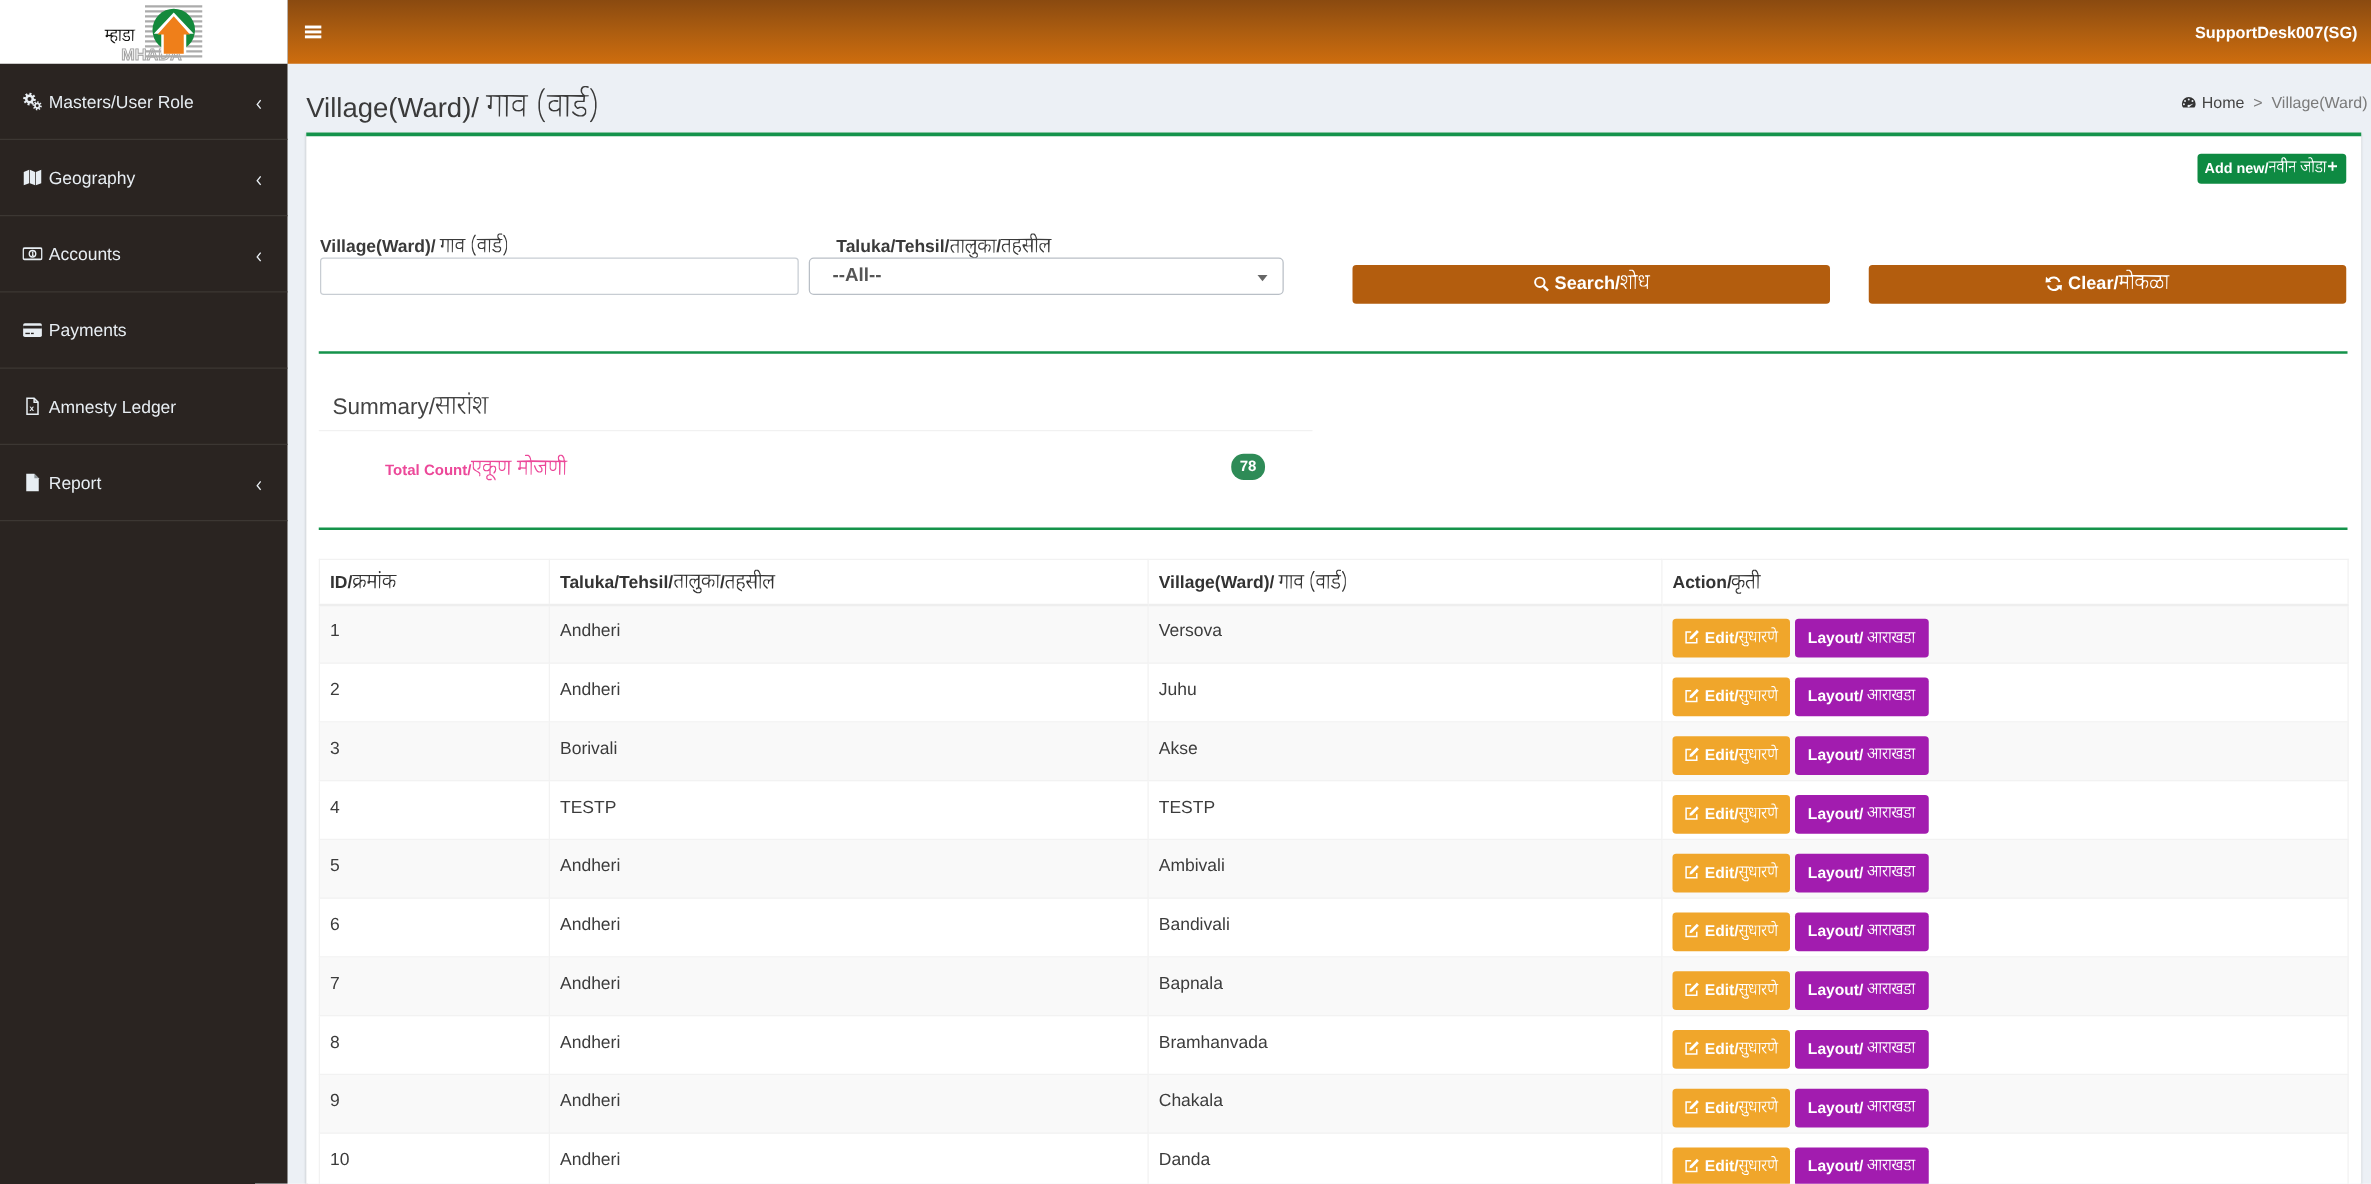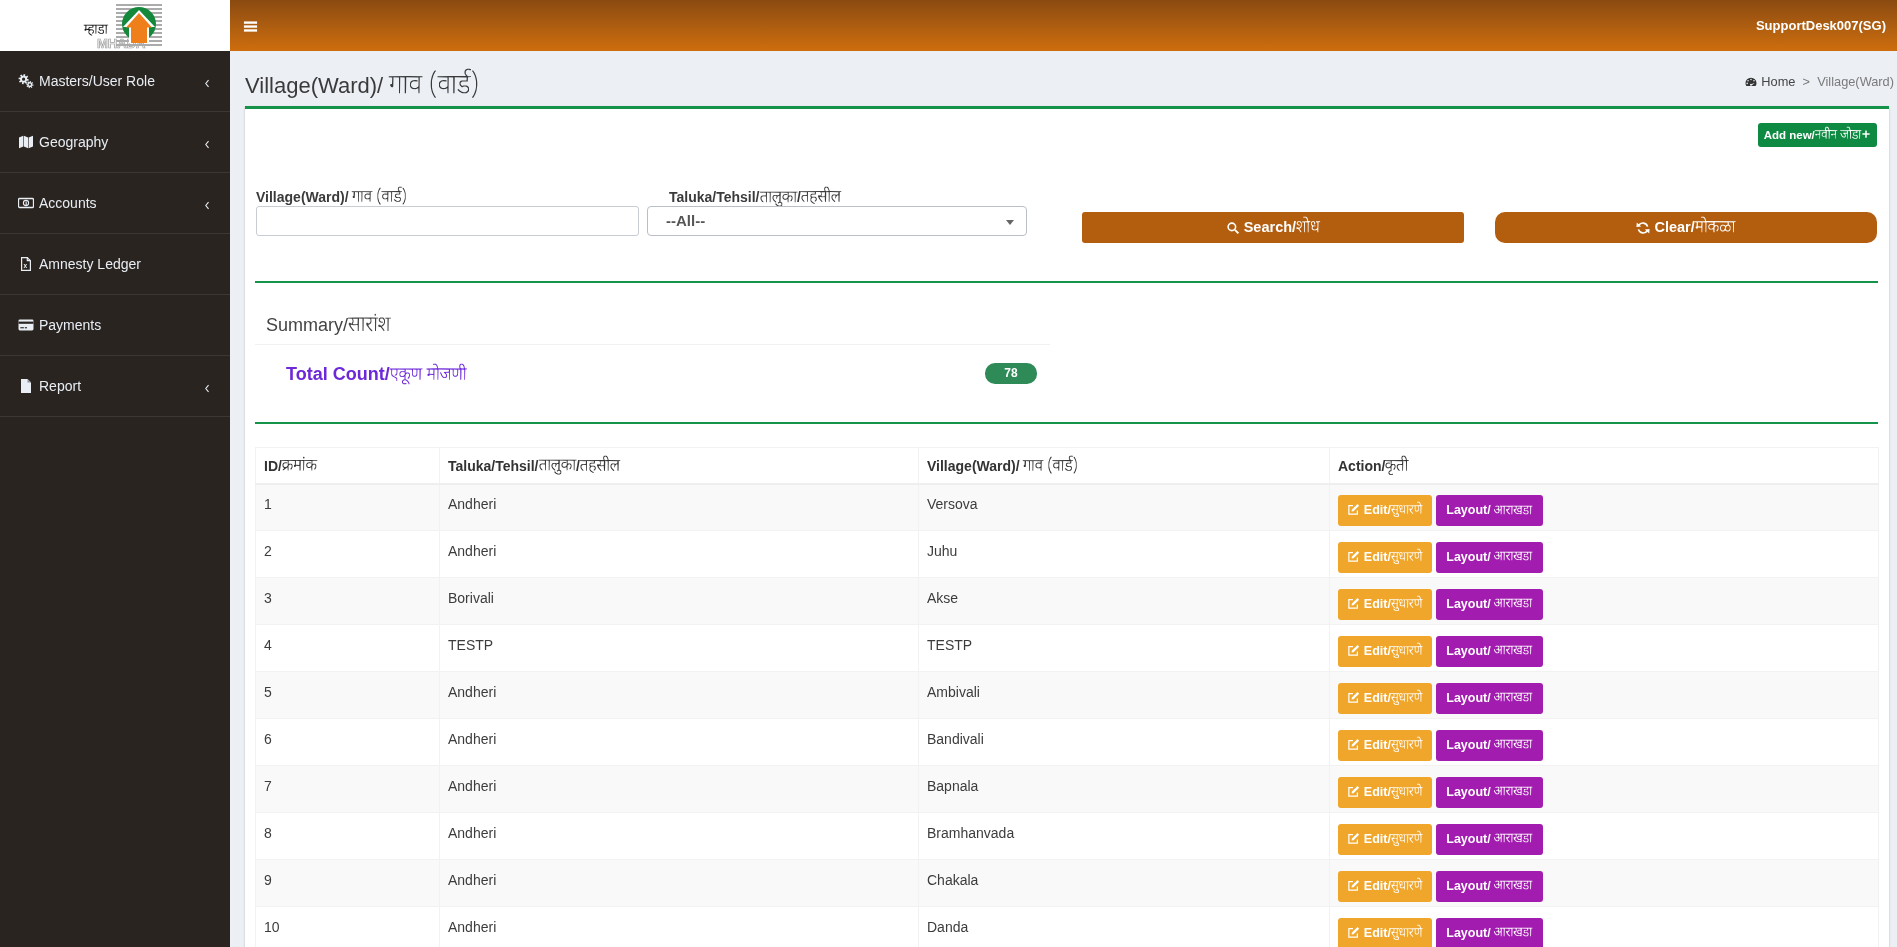--- a/index.html
+++ b/index.html
@@ -23,22 +23,22 @@
 #box { position:absolute; left:245px; top:106px; width:1644px; height:1100px; background:#fff; border-top:3px solid #15934b; box-shadow:0 1px 2px rgba(0,0,0,0.22); }
 .addnew { position:absolute; left:1513px; top:14px; width:119px; height:24px; background:#0e8a42; color:#fff; font-size:11.5px; font-weight:bold; border-radius:3px; text-align:center; line-height:24px; white-space:nowrap; }
 .flabel { position:absolute; font-size:14px; font-weight:bold; color:#3a3a3a; }
 .finput { position:absolute; height:30px; background:#fff; border:1px solid #c8cdd3; border-radius:3px; }
 .fsel { position:absolute; height:30px; background:#fff; border:1px solid #b9bfc6; border-radius:4px; font-size:15px; font-weight:bold; color:#555; line-height:28px; padding-left:18px; }
 .fsel .arr { position:absolute; right:12px; top:13px; width:0; height:0; border-left:4.5px solid transparent; border-right:4.5px solid transparent; border-top:5px solid #666; }
 .obtn { position:absolute; height:31px; background:#b35d0e; border-radius:3px; color:#fff; font-size:14.5px; font-weight:bold; text-align:center; line-height:31px; }
 .ghr { position:absolute; left:10px; width:1623px; height:2px; background:#15934b; }
 #sumtitle { position:absolute; left:21px; top:205px; font-size:18px; color:#444; }
 #sumline { position:absolute; left:10px; top:235px; width:795px; height:1px; background:#f1f1f1; }
-#total { position:absolute; left:41px; top:255px; font-size:18px; font-weight:bold; color:#6d28d9; }
-#badge { position:absolute; left:740px; top:254px; width:52px; height:21px; background:#2e8b57; border-radius:10px; color:#fff; font-size:12px; font-weight:bold; text-align:center; line-height:21px; }
+#total { position:absolute; left:63px; top:255px; font-size:12px; font-weight:bold; color:#ec4899; }
+#badge { position:absolute; left:740px; top:254px; width:27px; height:21px; background:#2e8b57; border-radius:10px; color:#fff; font-size:12px; font-weight:bold; text-align:center; line-height:21px; }
 
 #tbl { position:absolute; left:10px; top:338px; width:1623px; border-collapse:collapse; table-layout:fixed; font-size:14px; color:#3c3c3c; }
 #tbl col.c1 { width:184px; } #tbl col.c2 { width:479px; } #tbl col.c3 { width:411px; } #tbl col.c4 { width:549px; }
 #tbl th, #tbl td { border:1px solid #f2f2f2; text-align:left; font-weight:normal; padding:0 0 0 8px; }
 #tbl td.act { padding-bottom:0; padding-top:6px; }
 #tbl th { font-weight:bold; color:#333; height:36px; border-bottom:2px solid #eee; }
 #tbl td { height:47px; padding-bottom:6px; vertical-align:middle; }
 #tbl tr.odd td { background:#f9f9f9; }
 .btn-edit, .btn-layout { display:inline-block; height:31px; line-height:30px; border-radius:3px; color:#fff; font-size:12.5px; font-weight:bold; text-align:center; vertical-align:middle; }
 .btn-edit { width:94px; background:#f0a62b; margin-right:4px; }
@@ -103,34 +103,34 @@
             <circle cx="8" cy="8" r="2.6" fill="none" stroke="currentColor" stroke-width="1.1"></circle>
             <path stroke="currentColor" stroke-width="1" d="M7.6 7 8.2 6.7 8.2 9.3 M7.5 9.3 8.9 9.3"></path>
           </svg></span>
         <span class="ml">Accounts</span>
         <span class="chev"><svg style="width:11px;height:11px;vertical-align:-2px;;" viewBox="0 0 16 16">
             <path fill="none" stroke="currentColor" stroke-width="1.6" d="M9.5 3 5.5 8 9.5 13"></path>
           </svg></span>
       </li>
 <li>
         <span class="mi"><svg style="width:16px;height:16px;vertical-align:-2px;;" viewBox="0 0 16 16">
-            <path fill="none" stroke="currentColor" stroke-width="1.2" d="M3.6 1.6 9.3 1.6 12.4 4.7 12.4 14.4 3.6 14.4Z"></path>
-            <path fill="none" stroke="currentColor" stroke-width="1.2" d="M9.3 1.6 9.3 4.7 12.4 4.7"></path>
-            <text x="5.5" y="11.6" font-family="Liberation Sans" font-size="6.5" font-weight="bold" fill="currentColor">x</text>
-          </svg></span>
-        <span class="ml">Amnesty Ledger</span>
-      </li>
-<li>
-        <span class="mi"><svg style="width:16px;height:16px;vertical-align:-2px;;" viewBox="0 0 16 16">
             <rect x="0.5" y="2.5" width="15" height="11" rx="1.4" fill="currentColor"></rect>
             <rect x="0.5" y="4.6" width="15" height="2.2" fill="#2a2523"></rect>
             <rect x="2.3" y="10.2" width="3.6" height="1.1" fill="#2a2523"></rect>
             <rect x="6.8" y="10.2" width="2.2" height="1.1" fill="#2a2523"></rect>
           </svg></span>
         <span class="ml">Payments</span>
+      </li>
+<li>
+        <span class="mi"><svg style="width:16px;height:16px;vertical-align:-2px;;" viewBox="0 0 16 16">
+            <path fill="none" stroke="currentColor" stroke-width="1.2" d="M3.6 1.6 9.3 1.6 12.4 4.7 12.4 14.4 3.6 14.4Z"></path>
+            <path fill="none" stroke="currentColor" stroke-width="1.2" d="M9.3 1.6 9.3 4.7 12.4 4.7"></path>
+            <text x="5.5" y="11.6" font-family="Liberation Sans" font-size="6.5" font-weight="bold" fill="currentColor">x</text>
+          </svg></span>
+        <span class="ml">Amnesty Ledger</span>
       </li>
 <li>
         <span class="mi"><svg style="width:16px;height:16px;vertical-align:-2px;;" viewBox="0 0 16 16">
             <path fill="currentColor" d="M3 1 9.5 1 13 4.5 13 15 3 15Z"></path>
             <path fill="#8d9499" d="M9.5 1 9.5 4.5 13 4.5Z"></path>
           </svg></span>
         <span class="ml">Report</span>
         <span class="chev"><svg style="width:11px;height:11px;vertical-align:-2px;;" viewBox="0 0 16 16">
             <path fill="none" stroke="currentColor" stroke-width="1.6" d="M9.5 3 5.5 8 9.5 13"></path>
           </svg></span>
@@ -166,21 +166,21 @@
       </svg>/<svg style="width:40.25px;height:17.00px;vertical-align:-2.25px" viewBox="66 73 161 68" overflow="visible">
         <path d="M227,90 180,89 180,86 176,76 172,72 163,72 160,75 159,78 159,85 161,89 65,90 65,93 90,94 89,105 77,105 73,106 70,108 68,112 68,119 70,124 75,131 80,132 80,130 74,123 72,119 72,113 76,109 80,108 90,109 90,132 93,132 94,93 122,94 121,100 110,100 107,101 104,104 104,112 106,115 104,118 104,128 106,132 110,136 119,141 121,141 120,137 114,134 108,128 107,126 107,121 111,116 114,115 120,115 122,116 125,119 125,124 121,128 121,131 124,131 128,127 129,124 129,119 127,115 125,113 122,112 110,112 107,109 107,107 110,104 113,103 125,103 126,93 143,93 145,95 146,98 146,103 144,107 142,108 140,106 134,107 134,111 137,118 141,124 149,133 151,133 151,129 146,124 140,115 144,112 148,114 161,113 162,132 166,132 167,93 177,94 177,132 180,132 181,93 216,94 215,102 213,103 210,103 207,105 204,103 194,103 192,104 189,108 188,111 188,117 191,124 200,133 203,132 203,130 194,121 192,117 192,110 197,106 202,106 204,108 203,118 206,118 206,115 208,110 212,106 216,107 216,132 220,132 221,93 227,93ZM148,94 162,94 161,110 151,111 147,109 149,106ZM163,78 166,75 169,75 174,80 177,89 166,90 164,88 162,81Z" fill="currentColor" fill-rule="evenodd"></path>
       </svg></div>
   <div class="fsel" style="left:402px; top:97px; width:380px;">--All--<span class="arr"></span></div>
   <div class="obtn" style="left:837px; top:103px; width:382px;"><svg style="width:14px;height:14px;vertical-align:-2px;vertical-align:-2.5px;" viewBox="0 0 16 16">
         <circle cx="6.7" cy="6.7" r="4.3" fill="none" stroke="currentColor" stroke-width="1.8"></circle>
         <path stroke="currentColor" stroke-width="2.2" d="M10.2 10.2 14.2 14.2"></path>
       </svg> Search/<svg style="width:24.25px;height:15.25px;vertical-align:0.00px" viewBox="68 75 97 61" overflow="visible">
         <path d="M131,93 128,96 128,106 131,110 133,111 131,114 131,123 135,127 137,128 148,128 151,127 153,125 154,136 157,136 158,96 165,95 164,92 148,92 148,96 154,97 154,118 151,122 145,125 140,125 138,124 135,121 134,117 138,113 140,112 146,112 146,109 137,109 134,107 131,103 131,99 135,95 138,95 141,98 140,105 144,104 145,101 145,97 141,92 133,92ZM76,92 72,95 71,98 71,102 73,106 79,109 85,109 85,106 81,106 77,104 75,101 75,98 77,96 79,95 82,95 86,98 88,102 88,109 86,113 82,117 80,118 78,118 75,116 69,117 70,122 78,124 82,129 86,136 89,136 89,132 81,122 85,120 89,116 91,112 91,99 89,95 85,92ZM99,74 97,75 98,78 101,78 102,77 105,77 107,78 110,81 113,88 112,92 92,93 92,96 100,97 100,136 103,136 104,96 115,97 115,136 118,136 119,96 126,95 125,92 117,91 115,82 113,78 110,75 108,74Z" fill="currentColor" fill-rule="evenodd"></path>
       </svg></div>
-  <div class="obtn" style="left:1250px; top:103px; width:382px;border-radius:10px;"><svg style="width:14px;height:14px;vertical-align:-2px;vertical-align:-2.5px;" viewBox="0 0 16 16">
+  <div class="obtn" style="left:1250px; top:103px; width:382px;"><svg style="width:14px;height:14px;vertical-align:-2px;vertical-align:-2.5px;" viewBox="0 0 16 16">
         <path fill="none" stroke="currentColor" stroke-width="1.9" d="M13.2 6.4 A5.5 5.5 0 0 0 3.2 4.9"></path>
         <path fill="currentColor" d="M0.9 1.7 5.9 6.3 0.5 6.9Z"></path>
         <path fill="none" stroke="currentColor" stroke-width="1.9" d="M2.8 9.6 A5.5 5.5 0 0 0 12.8 11.1"></path>
         <path fill="currentColor" d="M15.1 14.3 10.1 9.7 15.5 9.1Z"></path>
       </svg> Clear/<svg style="width:40.75px;height:15.25px;vertical-align:0.00px" viewBox="68 75 163 61" overflow="visible">
         <path d="M67,92 67,96 75,97 74,113 71,114 71,119 73,121 77,122 79,120 80,117 94,118 94,136 97,136 98,96 110,97 110,136 113,136 114,96 142,97 141,103 136,102 128,103 123,107 121,113 122,120 125,124 127,125 138,125 141,123 142,136 146,136 146,117 150,112 152,111 155,111 159,116 159,121 154,129 154,132 157,132 159,130 162,124 162,113 161,111 158,108 146,108 147,96 199,97 198,106 194,107 190,110 188,108 184,106 176,106 171,109 168,117 169,126 171,130 176,133 181,133 186,131 188,128 191,131 196,133 201,133 206,131 208,129 210,125 210,113 208,109 206,107 203,106 203,96 220,97 220,136 223,136 224,96 231,95 230,92 112,91 110,82 108,78 103,74 94,74 92,75 93,78 100,77 105,81 108,88 107,92ZM203,110 205,112 207,116 207,122 205,126 203,128 201,129 196,129 194,128 191,122 193,114 197,110ZM179,109 184,110 189,115 186,124 184,126 184,127 181,129 177,129 175,128 172,123 172,116 174,112ZM142,107 142,116 137,121 135,122 130,122 126,119 125,117 125,111 129,107 131,106ZM80,96 94,97 93,113 79,112Z" fill="currentColor" fill-rule="evenodd"></path>
       </svg></div>
   <div class="ghr" style="top:172px;"></div>
   <div id="sumtitle">Summary/<svg style="width:43.00px;height:17.25px;vertical-align:-0.25px" viewBox="84 100 172 69" overflow="visible">
         <path d="M233,115 233,118 242,119 242,168 246,168 247,118 256,118 256,115ZM213,114 208,118 207,125 209,130 211,132 215,134 219,135 224,134 224,131 219,131 216,130 212,126 211,123 215,118 222,118 227,123 228,126 228,134 226,139 219,146 216,147 213,144 210,143 207,143 205,144 206,151 209,152 214,152 221,160 225,167 230,167 230,165 226,159 219,151 224,148 230,141 232,135 232,125 230,119 226,115 224,114ZM83,115 83,118 100,119 102,125 102,131 100,136 97,139 93,135 89,135 87,137 87,141 92,152 104,168 109,168 109,166 101,157 94,146 98,143 100,143 101,144 105,145 120,144 123,145 123,168 127,168 128,118 142,119 142,168 146,168 147,118 172,119 174,123 174,130 172,134 168,138 166,138 163,135 159,135 157,137 157,141 159,146 171,162 178,169 181,169 181,165 170,154 165,144 173,140 176,136 178,131 177,122 178,118 192,119 192,168 196,168 197,118 205,118 205,115 186,114 112,114ZM104,119 123,119 122,140 118,141 106,141 104,140 103,138 105,136 106,132 106,125ZM190,100 191,107 196,106 195,99Z" fill="currentColor" fill-rule="evenodd"></path>

